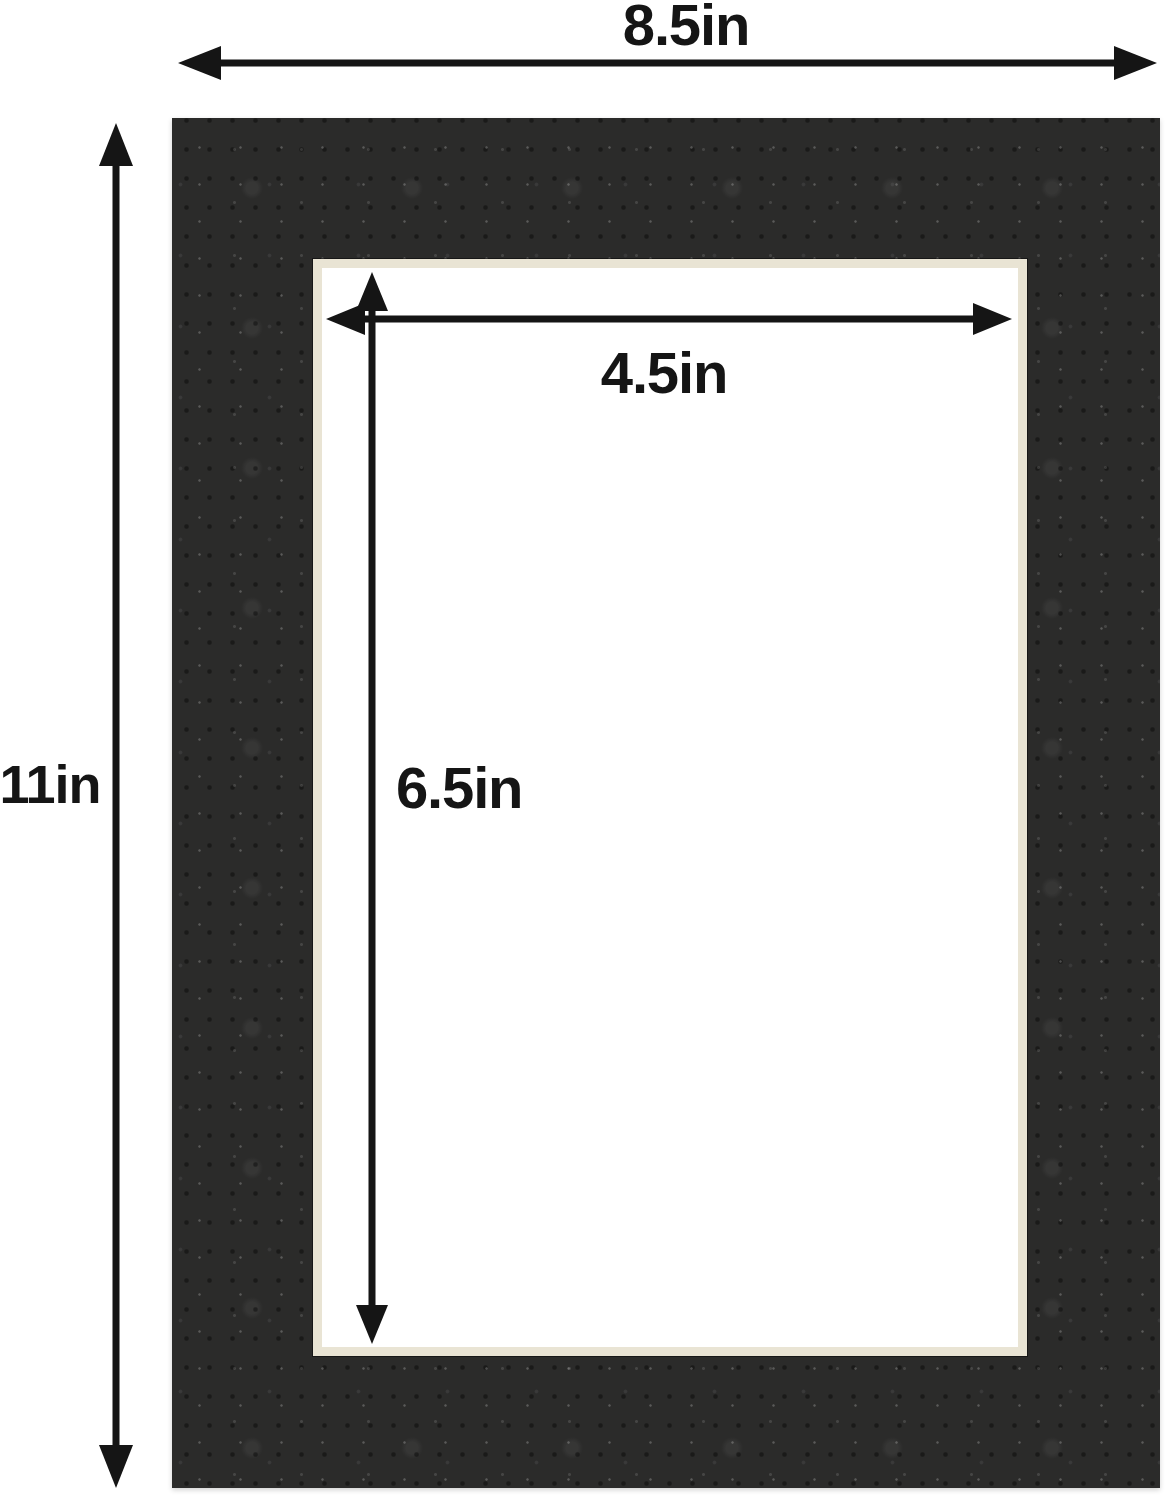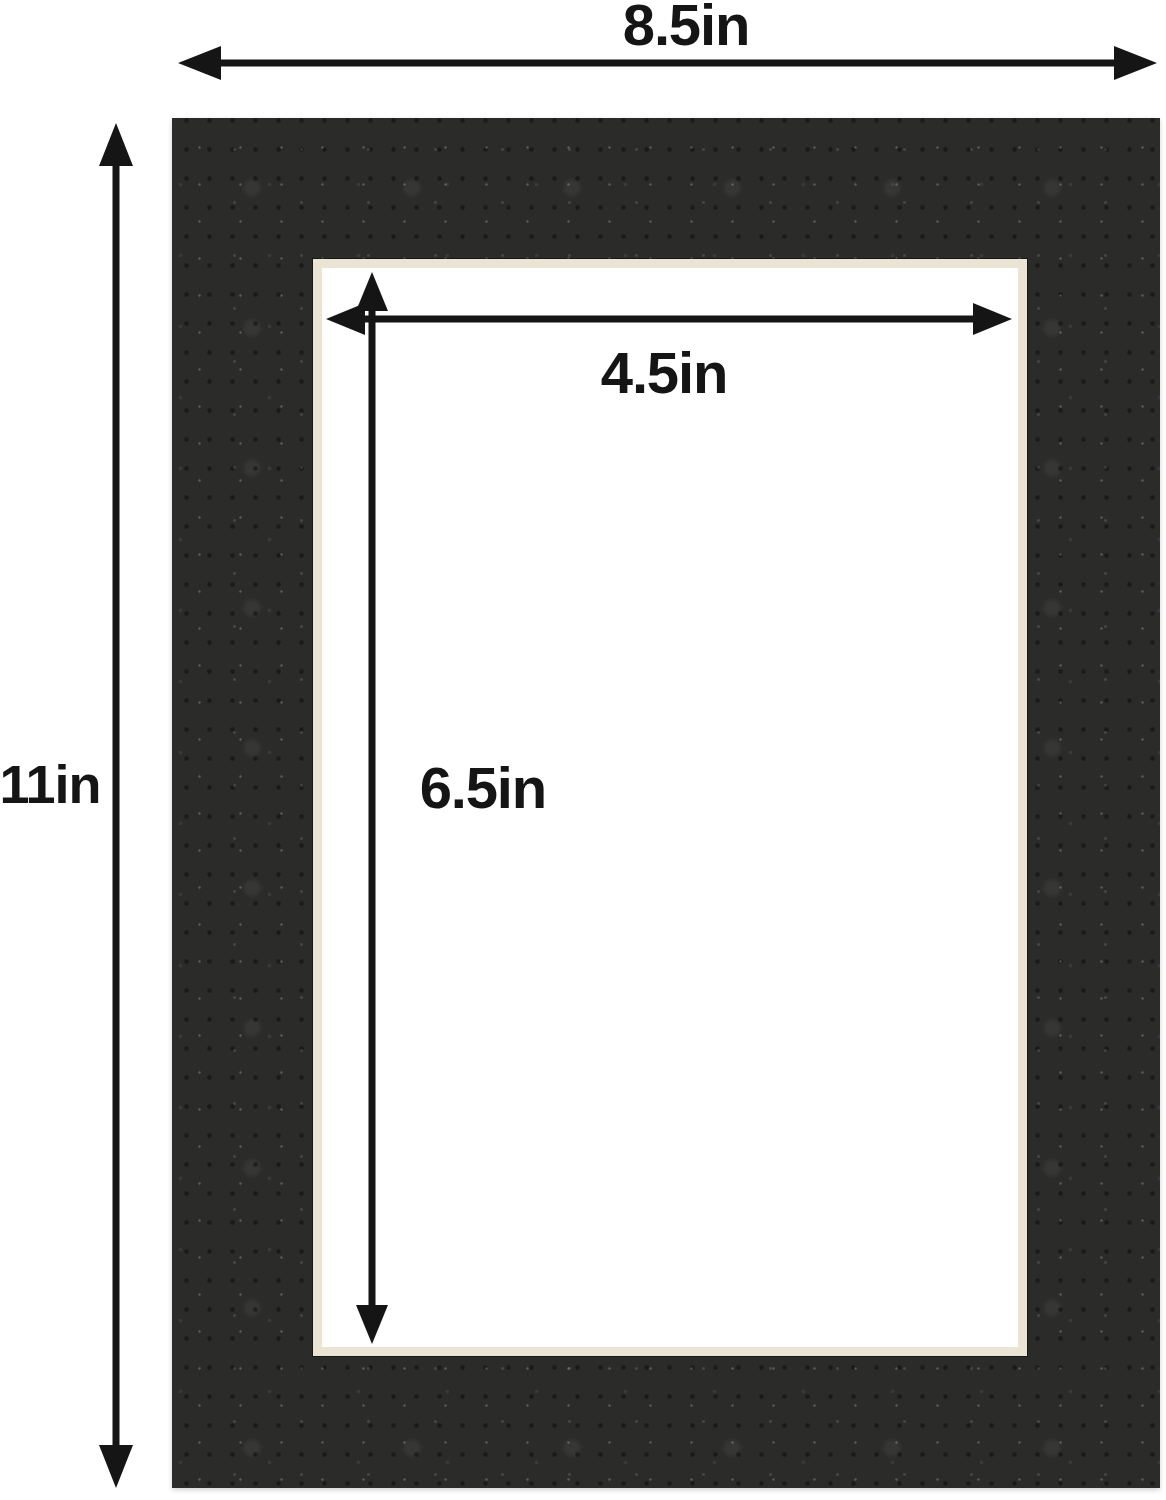--- a/index.html
+++ b/index.html
@@ -68,21 +68,21 @@
     position: absolute;
     font-weight: 700;
     color: var(--annotation, #151515);
     letter-spacing: -0.02em;
     text-align: center;
     white-space: nowrap;
   }
   .label-outer-width  { left: 553px; top: -6px;  width: 266px; font-size: 58px; line-height: 62px; }
   .label-outer-height { left: -2px;  top: 755px; width: 104px; font-size: 54px; line-height: 58px; }
   .label-opening-width  { left: 531px; top: 342px; width: 266px; font-size: 58px; line-height: 62px; }
-  .label-opening-height { left: 396px; top: 757px; width: 150px; font-size: 58px; line-height: 62px; text-align: right; }
+  .label-opening-height { left: 396px; top: 757px; width: 150px; font-size: 58px; line-height: 62px; text-align: left; }
 </style>
 </head>
 <body>
 
 <div class="canvas">
 
   <div class="mat">
     <div class="opening"></div>
   </div>
 

